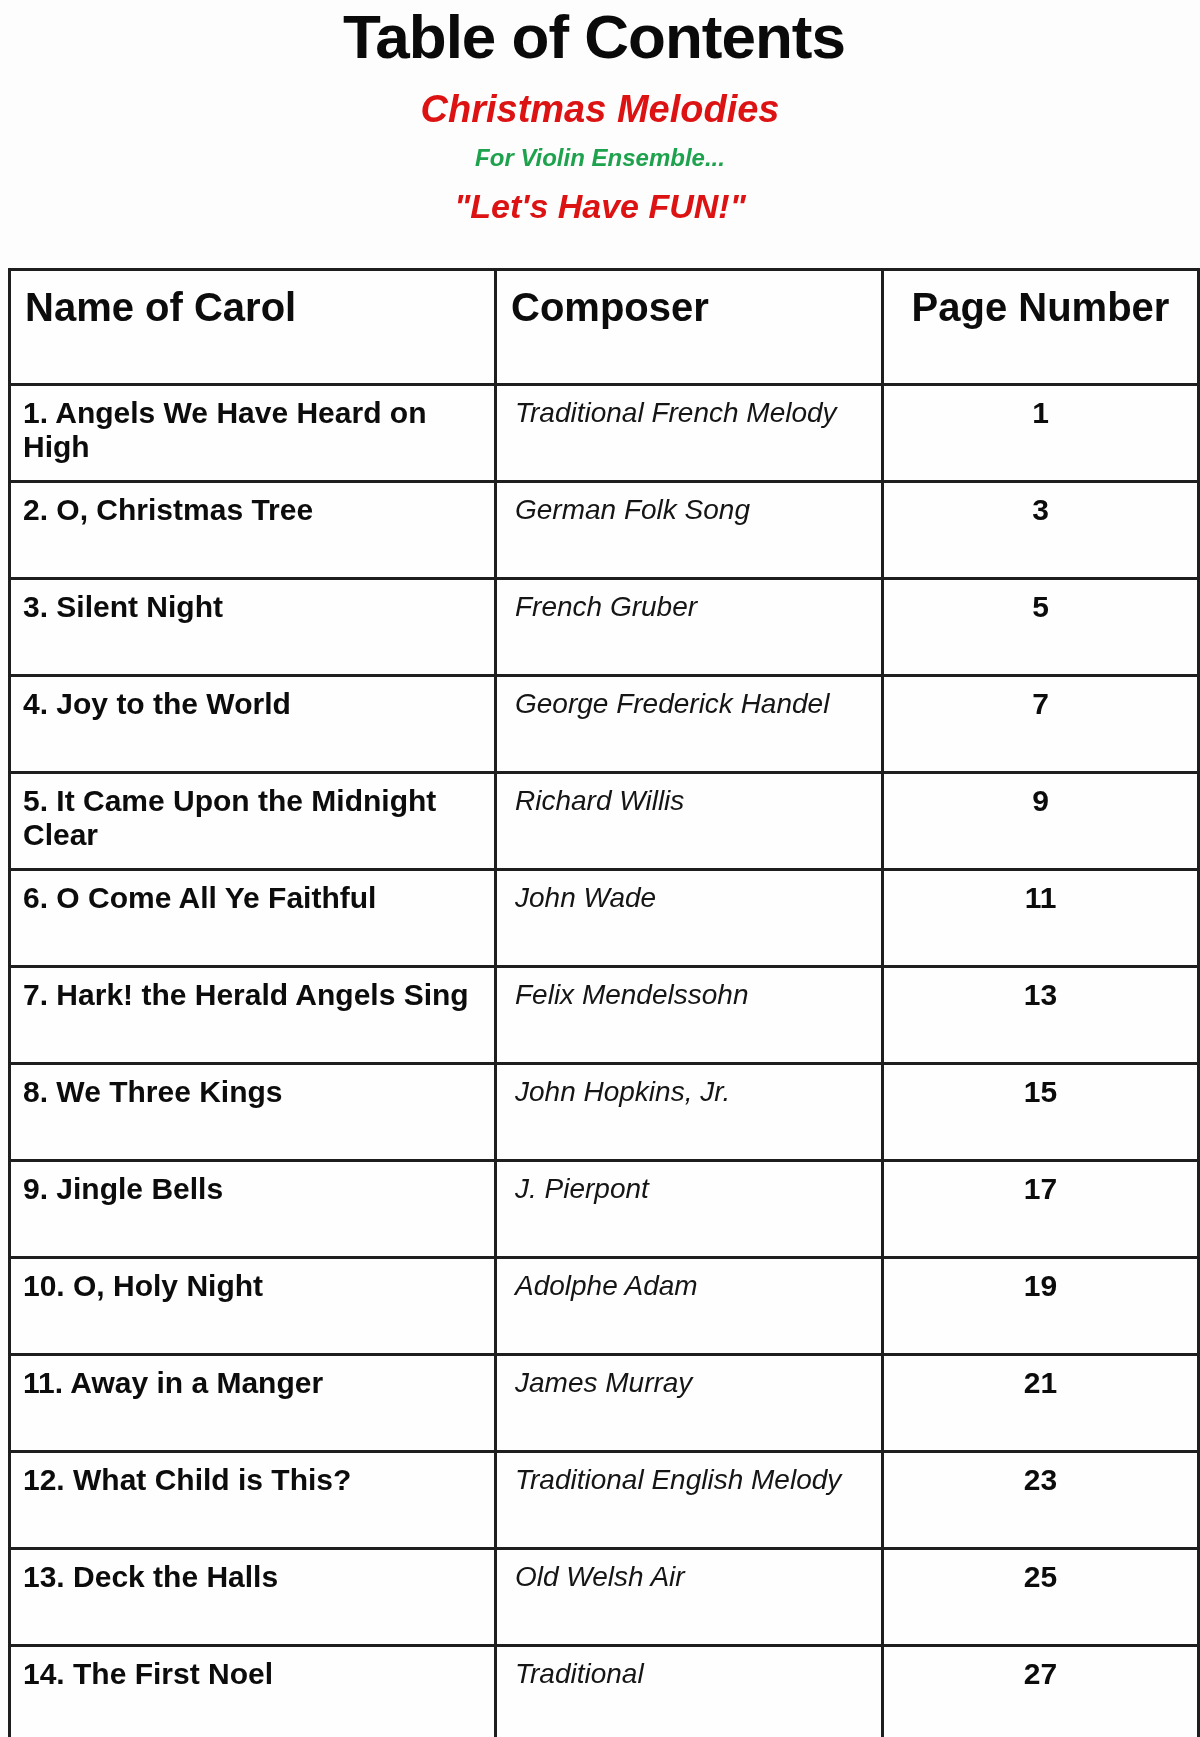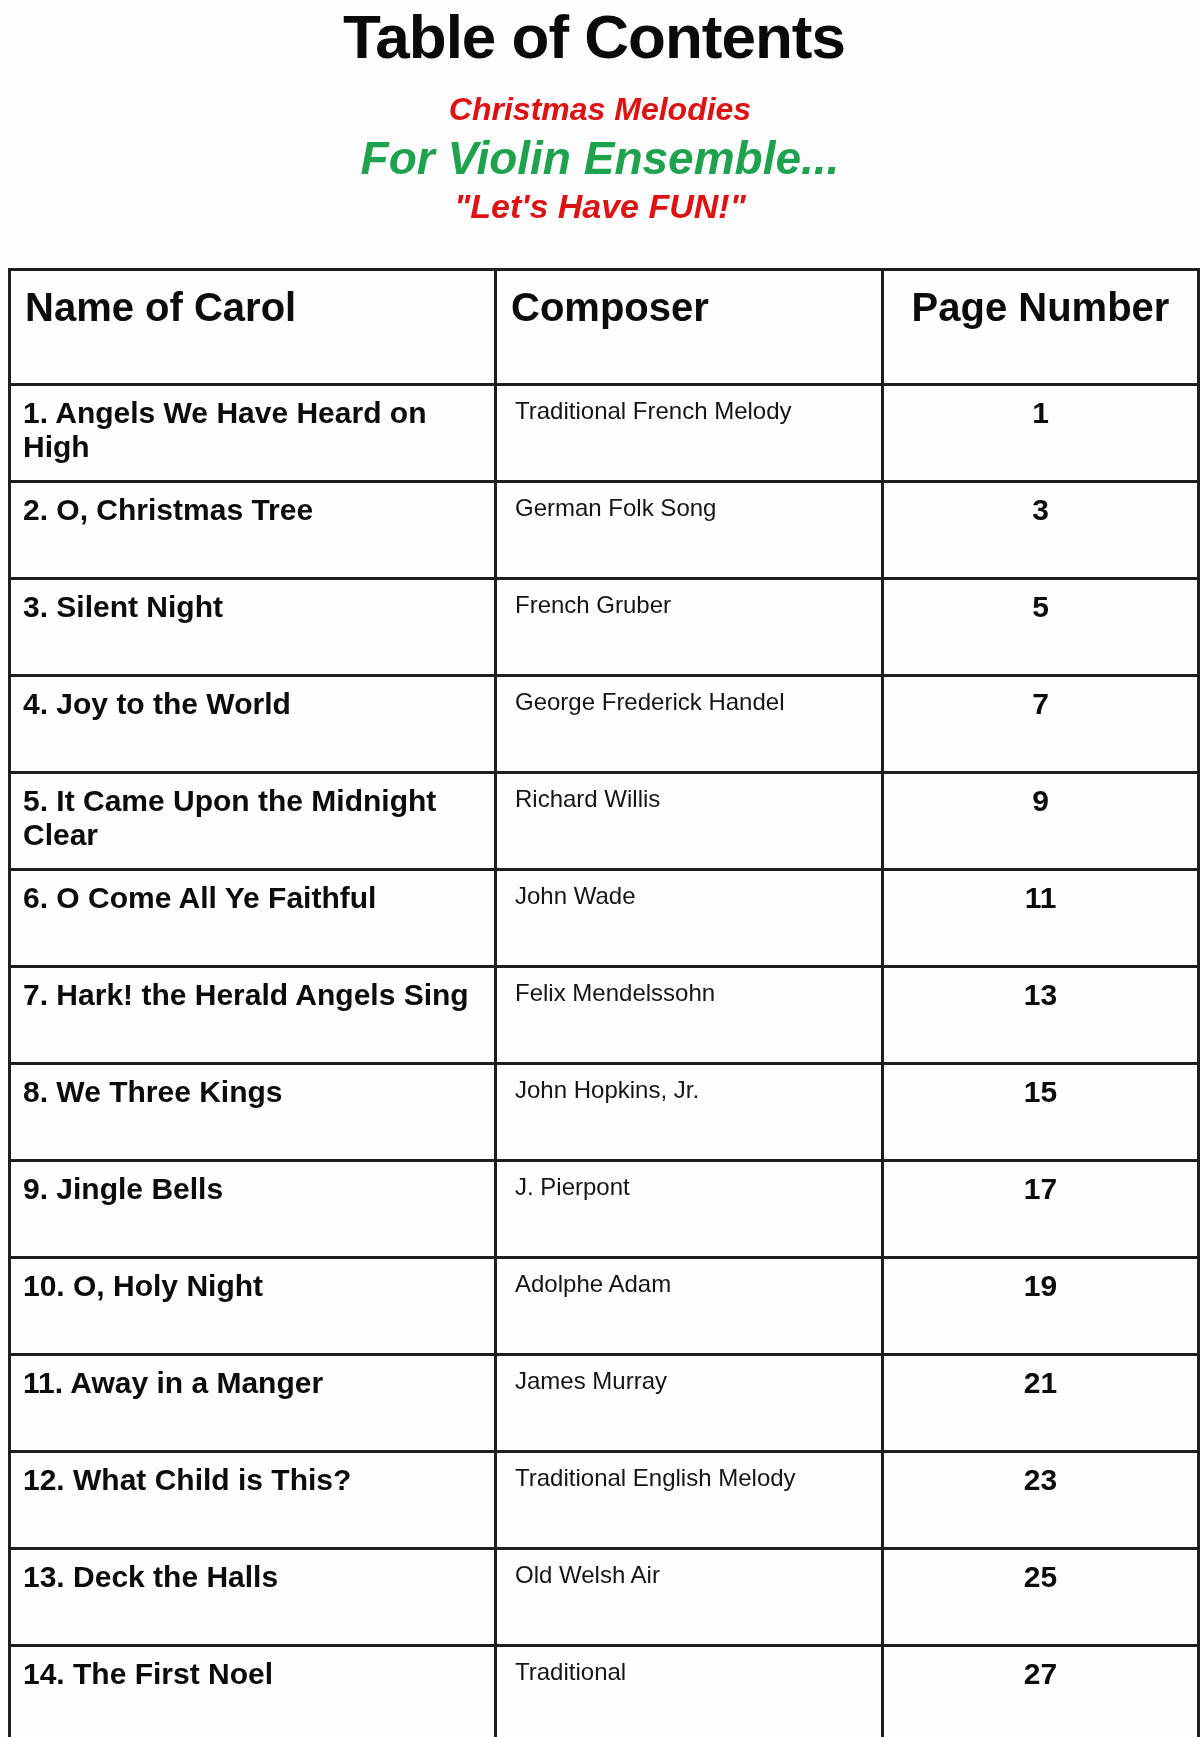--- a/index.html
+++ b/index.html
@@ -24,30 +24,30 @@
     text-align: center;
     font-size: 62px;
     line-height: 62px;
     font-weight: bold;
     letter-spacing: -1px;
     color: #0a0a0a;
   }
   .subtitle-main {
     margin: 18px 0 0 0;
     text-align: center;
-    font-size: 32px;
+    font-size: 38px;
     line-height: 46px;
     font-weight: bold;
     font-style: italic;
     color: #dc1312;
   }
   .subtitle-ensemble {
     margin: 8px 0 0 0;
     text-align: center;
-    font-size: 46px;
+    font-size: 24px;
     line-height: 36px;
     font-weight: bold;
     font-style: italic;
     color: #1fa24e;
   }
   .subtitle-fun {
     margin: 12px 0 0 0;
     text-align: center;
     font-size: 34px;
     line-height: 36px;
@@ -86,21 +86,22 @@
   table.toc td {
     height: 83px;
   }
   td.cell-carol {
     font-size: 30px;
     font-weight: bold;
     padding: 10px 4px 0 12px;
     color: #0c0c0c;
   }
   td.cell-composer {
-    font-size: 24px;
+    font-size: 28px;
+    font-style: italic;
     font-weight: normal;
     padding: 11px 4px 0 18px;
     color: #151515;
   }
   td.cell-page {
     font-size: 30px;
     font-weight: bold;
     text-align: center;
     padding: 10px 0 0 0;
     color: #0c0c0c;

